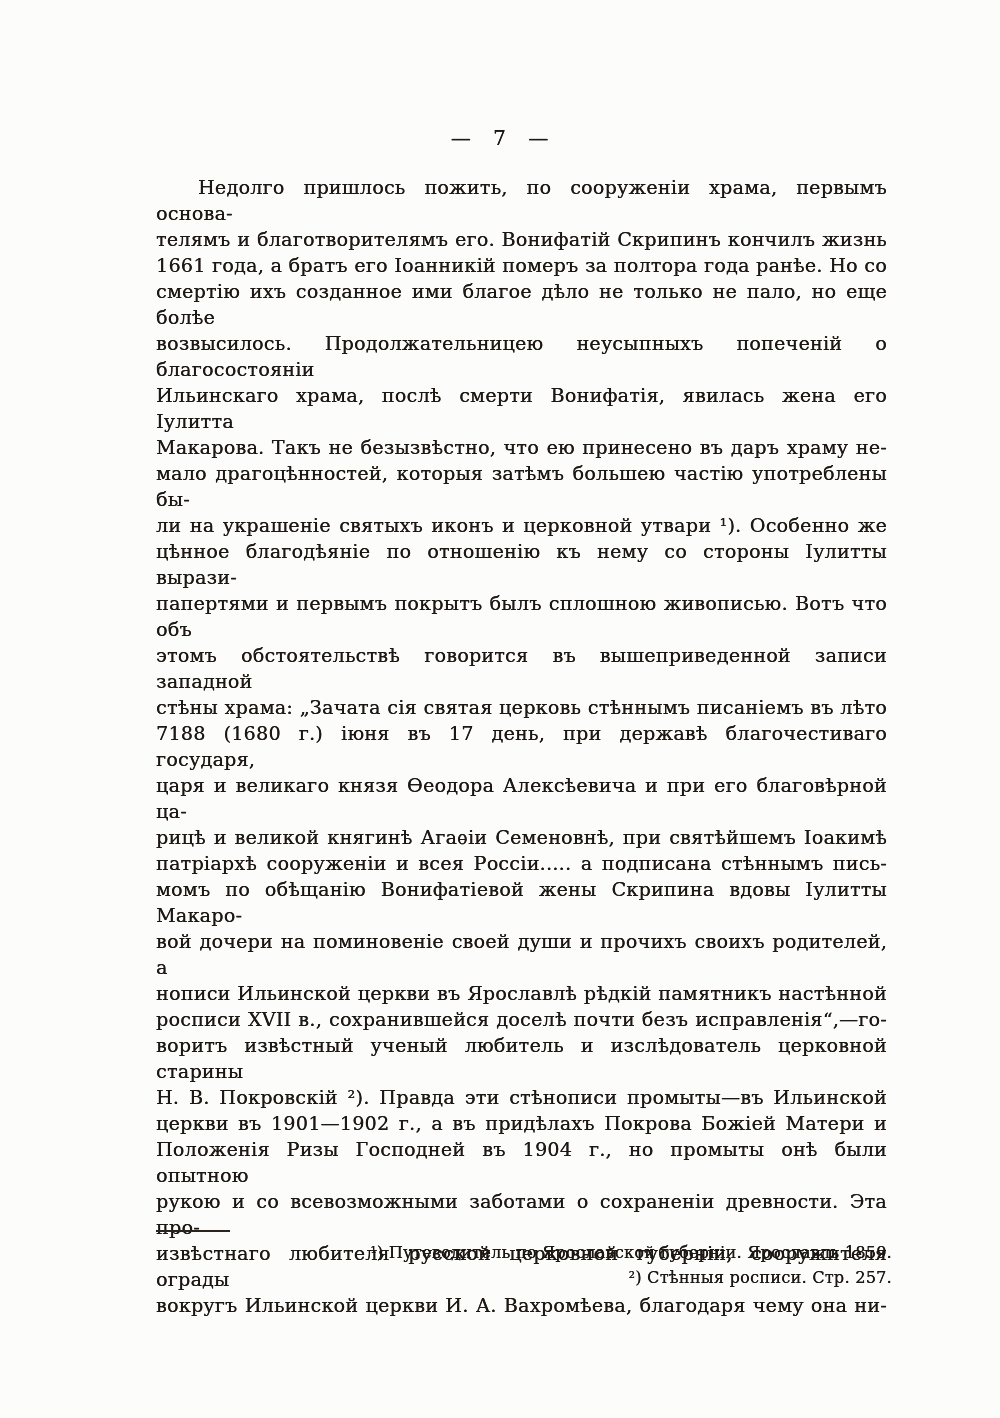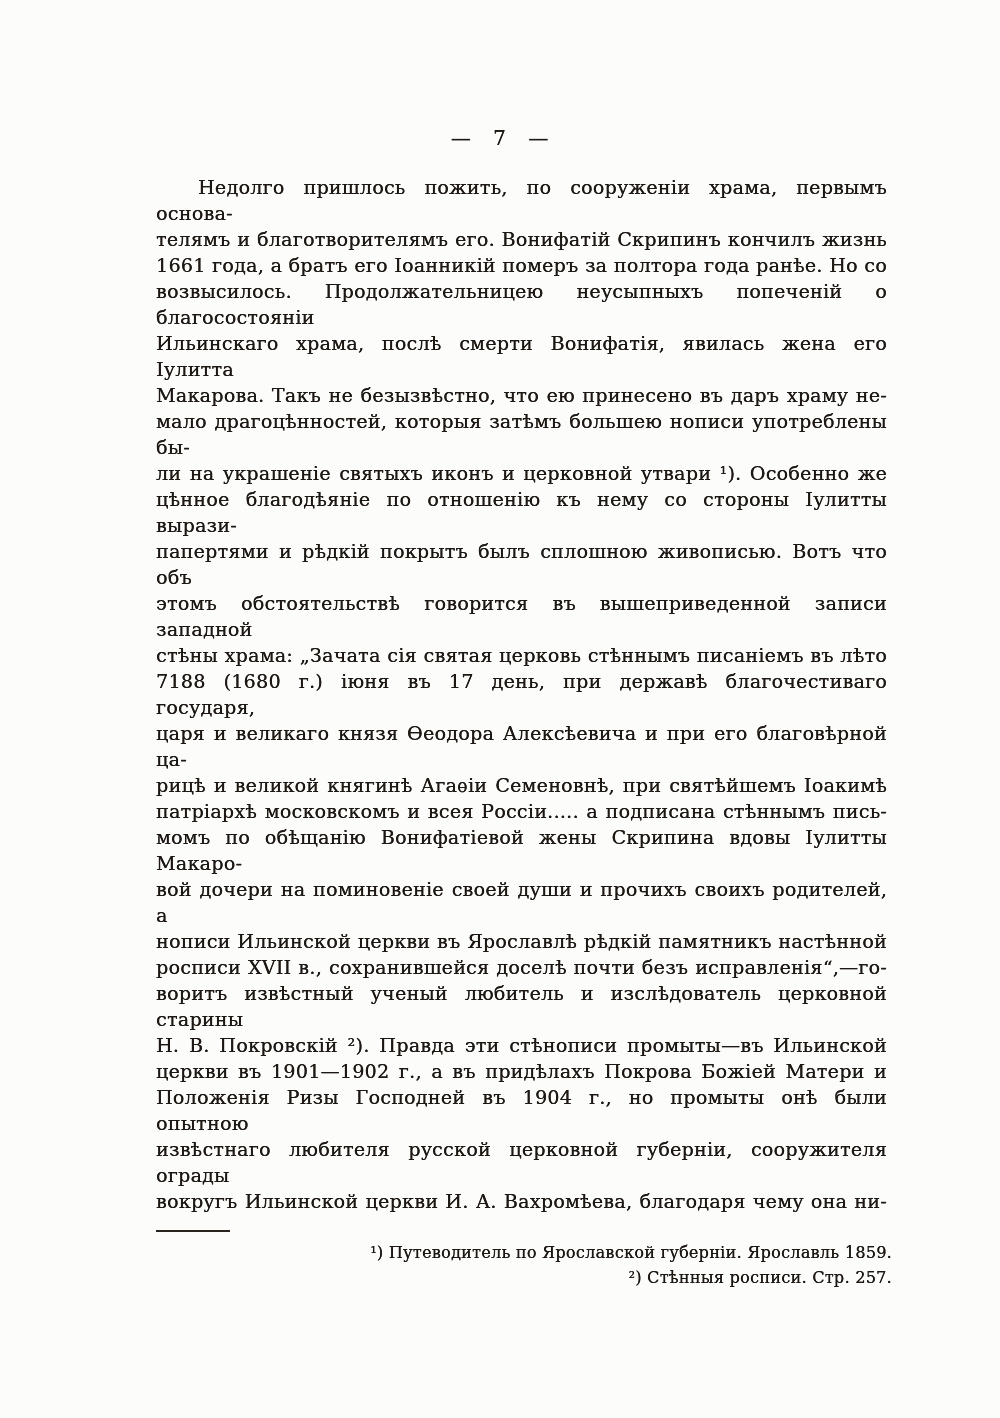--- a/index.html
+++ b/index.html
@@ -74,41 +74,43 @@
 <body>
 
 <div class="page">
   <div class="page-header">— 7 —</div>
 
   <div class="text-block">
       <div class="paragraph">
         <div class="line indent">Недолго пришлось пожить, по сооруженіи храма, первымъ основа-</div>
         <div class="line">телямъ и благотворителямъ его. Вонифатій Скрипинъ кончилъ жизнь</div>
         <div class="line">1661 года, а братъ его Іоанникій померъ за полтора года ранѣе. Но со</div>
+        <div class="line">смертію ихъ созданное ими благое дѣло не только не пало, но еще болѣе</div>
         <div class="line">возвысилось. Продолжательницею неусыпныхъ попеченій о благосостояніи</div>
         <div class="line">Ильинскаго храма, послѣ смерти Вонифатія, явилась жена его Іулитта</div>
         <div class="line">Макарова. Такъ не безызвѣстно, что ею принесено въ даръ храму не-</div>
-        <div class="line">мало драгоцѣнностей, которыя затѣмъ большею нописи употреблены бы-</div>
+        <div class="line">мало драгоцѣнностей, которыя затѣмъ большею частію употреблены бы-</div>
         <div class="line">ли на украшеніе святыхъ иконъ и церковной утвари ¹). Особенно же</div>
         <div class="line">цѣнное благодѣяніе по отношенію къ нему со стороны Іулитты вырази-</div>
-        <div class="line">папертями и рѣдкій покрытъ былъ сплошною живописью. Вотъ что объ</div>
+        <div class="line">папертями и первымъ покрытъ былъ сплошною живописью. Вотъ что объ</div>
         <div class="line">этомъ обстоятельствѣ говорится въ вышеприведенной записи западной</div>
         <div class="line">стѣны храма: „Зачата сія святая церковь стѣннымъ писаніемъ въ лѣто</div>
         <div class="line">7188 (1680 г.) іюня въ 17 день, при державѣ благочестиваго государя,</div>
         <div class="line">царя и великаго князя Ѳеодора Алексѣевича и при его благовѣрной ца-</div>
         <div class="line">рицѣ и великой княгинѣ Агаѳіи Семеновнѣ, при святѣйшемъ Іоакимѣ</div>
-        <div class="line">патріархѣ московскомъ и всея Россіи..... а подписана стѣннымъ пись-</div>
+        <div class="line">патріархѣ сооруженіи и всея Россіи..... а подписана стѣннымъ пись-</div>
         <div class="line">момъ по обѣщанію Вонифатіевой жены Скрипина вдовы Іулитты Макаро-</div>
         <div class="line">вой дочери на поминовеніе своей души и прочихъ своихъ родителей, а</div>
         <div class="line">нописи Ильинской церкви въ Ярославлѣ рѣдкій памятникъ настѣнной</div>
         <div class="line">росписи XVII в., сохранившейся доселѣ почти безъ исправленія“,—го-</div>
         <div class="line">воритъ извѣстный ученый любитель и изслѣдователь церковной старины</div>
         <div class="line">Н. В. Покровскій ²). Правда эти стѣнописи промыты—въ Ильинской</div>
         <div class="line">церкви въ 1901—1902 г., а въ придѣлахъ Покрова Божіей Матери и</div>
         <div class="line">Положенія Ризы Господней въ 1904 г., но промыты онѣ были опытною</div>
+        <div class="line">рукою и со всевозможными заботами о сохраненіи древности. Эта про-</div>
         <div class="line">извѣстнаго любителя русской церковной губерніи, сооружителя ограды</div>
         <div class="line">вокругъ Ильинской церкви И. А. Вахромѣева, благодаря чему она ни-</div>
       </div>
     </div>
 
   <div class="footnote-rule"></div>
 
   <div class="footnotes">
       <div class="footnote">¹) Путеводитель по Ярославской губерніи. Ярославль 1859.</div>
       <div class="footnote">²) Стѣнныя росписи. Стр. 257.</div>

